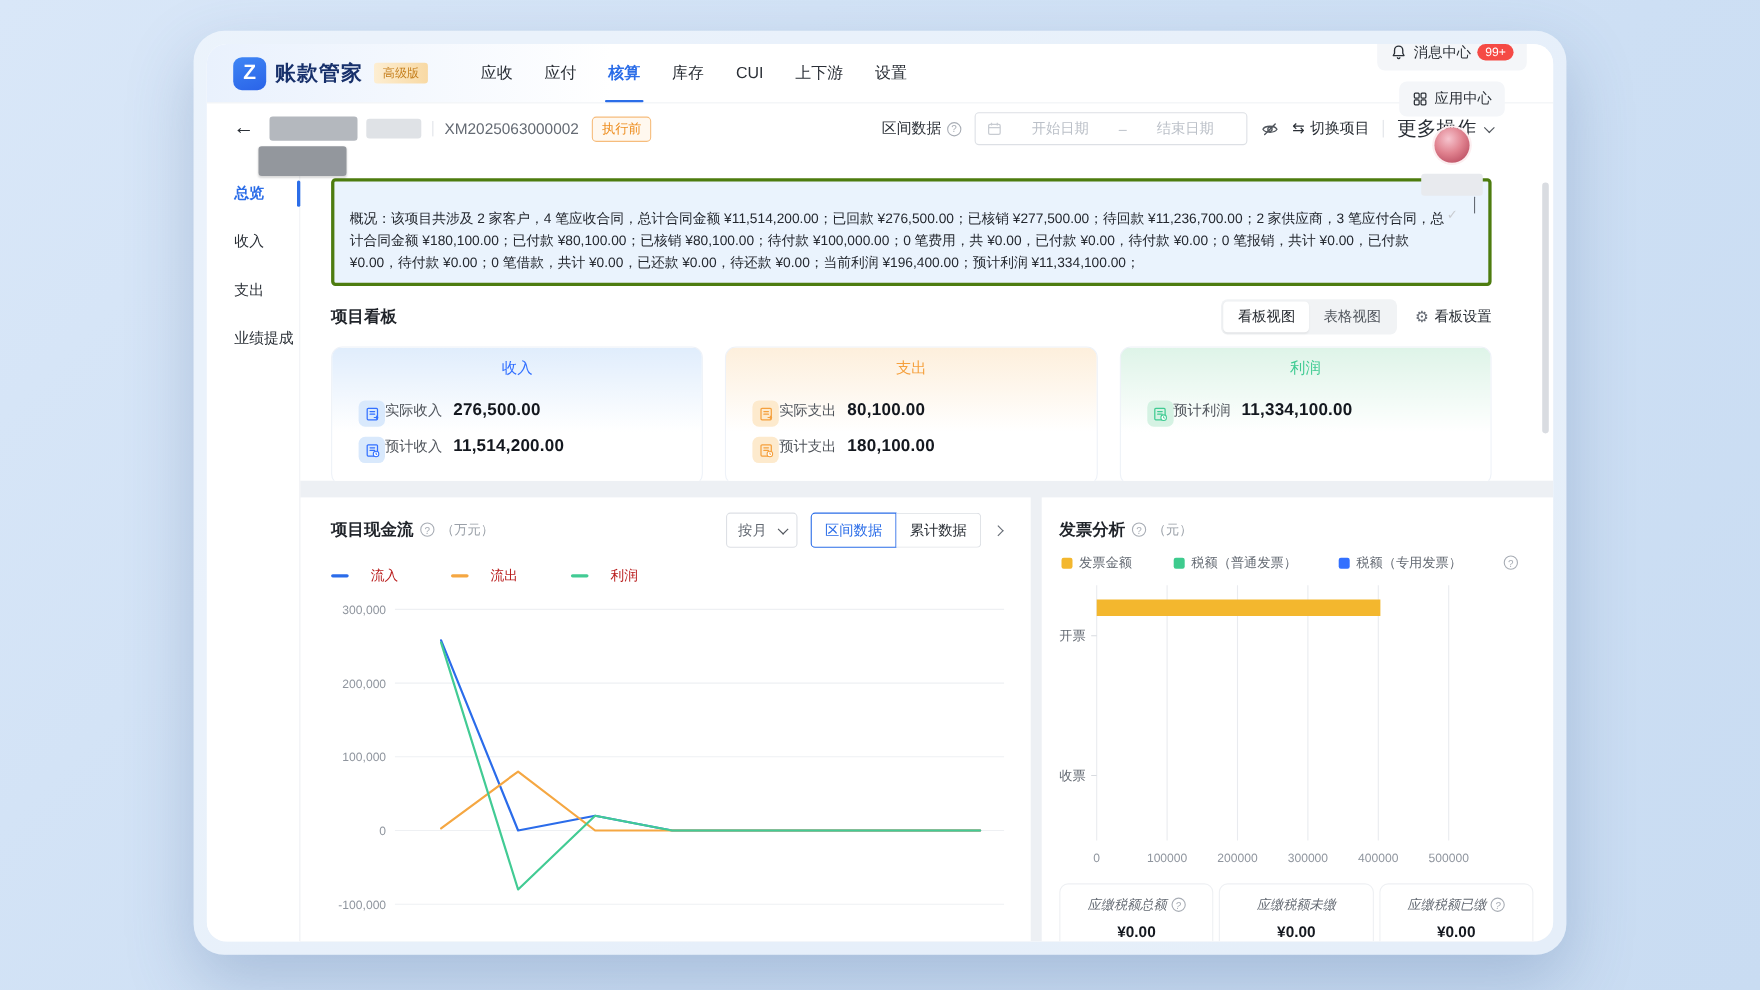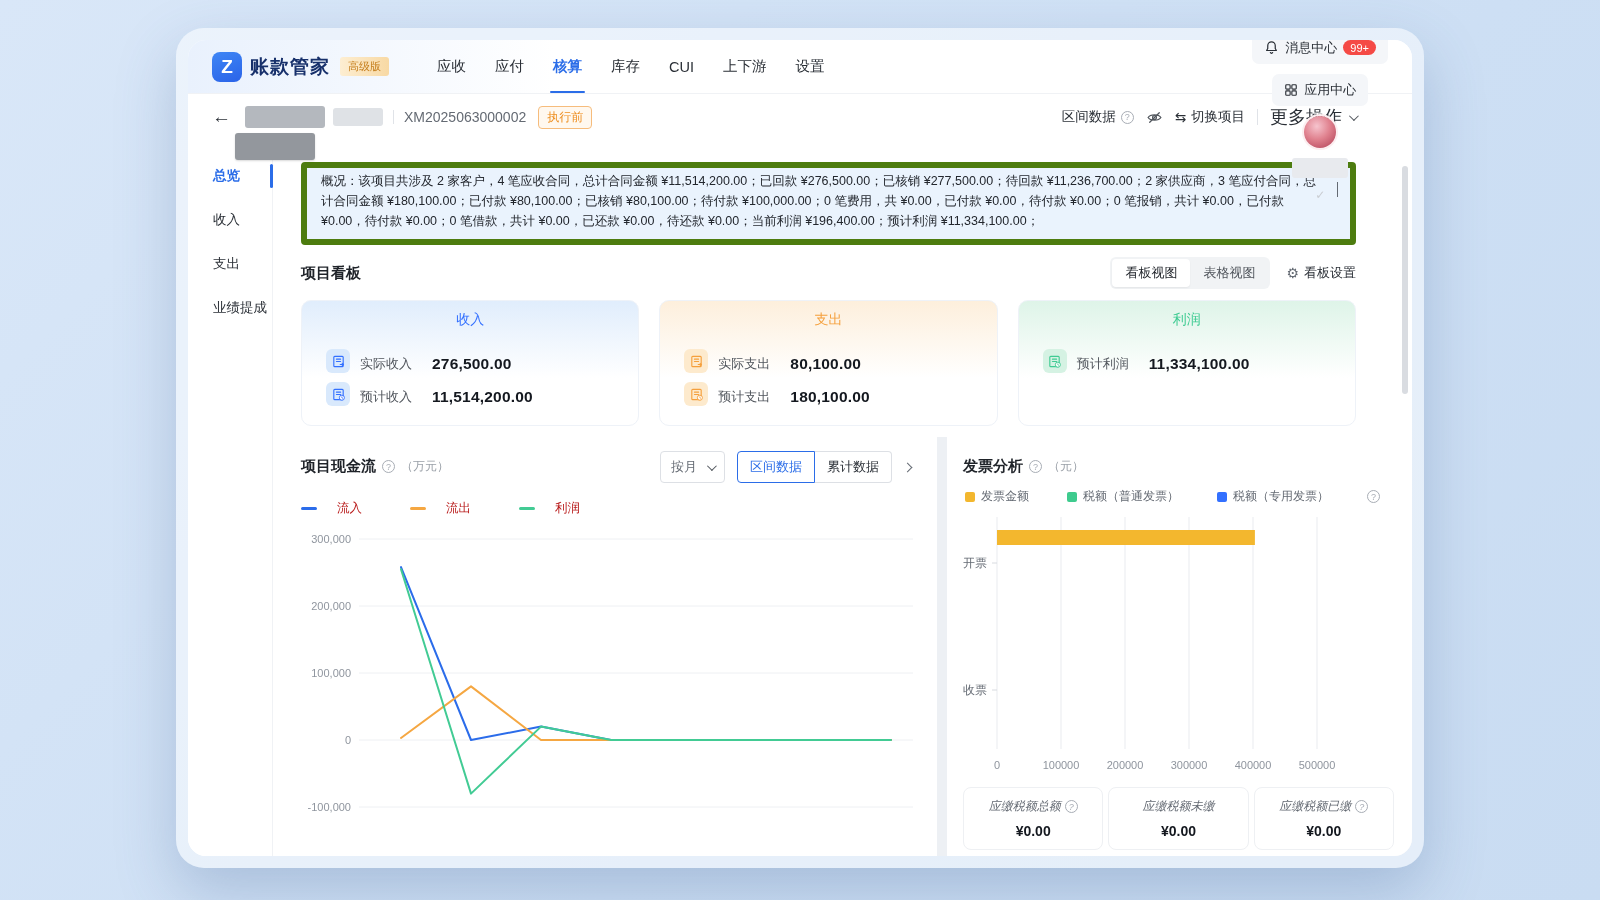--- a/index.html
+++ b/index.html
@@ -76,46 +76,46 @@
   .content { display:flex; height:716px; }
   .sidebar { width:85px; background:#fff; border-right:1px solid #f0f2f5; padding-top:14px; flex:none; }
   .side-item { position:relative; height:44px; display:flex; align-items:center; padding-left:25px; font-size:13.5px; color:#2a2f36; cursor:pointer; }
   .side-item.active { color:#2b6de8; font-weight:bold; }
   .side-item.active::after { content:""; position:absolute; right:-1px; top:10px; height:24px; width:3px; background:#2b6de8; border-radius:2px; }
   .main { flex:1; background:#edf0f4; display:flex; flex-direction:column; min-width:0; }
   .panel { background:#fff; }
   .panel-top { height:297px; padding:22px 56px 0 28px; overflow:hidden; }
   
   .overview-box {
-    position:relative; border:6px solid #4d7c0f; background:#eaf3fd; border-radius:4px;
-    padding:3px 30px 8px 14px; font-size:12.5px; line-height:1.6; color:#23272e;
+    position:relative; border:3px solid #4d7c0f; background:#eaf3fd; border-radius:4px;
+    padding:24px 30px 8px 14px; font-size:12.5px; line-height:1.6; color:#23272e;
   }
   .collapse-btn { position:absolute; right:12px; top:12px; cursor:pointer; }
   
   .board-head { margin-top:13px; display:flex; align-items:center; height:30px; }
   .board-title { font-size:15px; font-weight:bold; color:#1f2329; }
   .board-controls { margin-left:auto; display:flex; align-items:center; gap:16px; }
   .seg { display:flex; background:#f1f3f5; border-radius:6px; padding:2px; }
   .seg-item { font-size:13px; color:#51565d; padding:5px 13px; border-radius:4px; cursor:pointer; }
   .seg-item.active { background:#fff; color:#1f2329; font-weight:500; box-shadow:0 1px 2px rgba(0,0,0,.06); }
   .gear-link { display:flex; align-items:center; gap:5px; font-size:13px; color:#2a2f36; cursor:pointer; }
   .gear-glyph { color:#646a73; font-size:14px; }
   .cards { margin-top:12px; display:flex; gap:20px; }
   .card { flex:1; height:126px; border:1px solid #eef2f8; border-radius:10px; padding:10px 0 0 24px; }
   .card.income  { background:linear-gradient(180deg,#e0edfc 0%,#ffffff 62%); }
   .card.expense { background:linear-gradient(180deg,#fdefdc 0%,#ffffff 62%); }
   .card.profit  { background:linear-gradient(180deg,#def4e8 0%,#ffffff 62%); }
   .card-title { text-align:center; font-size:14px; font-weight:500; margin-right:24px; }
   .card-rows { margin-top:20px; display:flex; flex-direction:column; gap:9px; }
-  .card-row { display:flex; align-items:flex-end; gap:10px; }
+  .card-row { display:flex; align-items:flex-start; }
   .icon-tile { width:24px; height:24px; border-radius:6px; display:flex; align-items:center; justify-content:center; flex:none; }
   .row-label { font-size:13px; color:#50555c; width:62px; }
   .row-value { font-size:15.5px; font-weight:bold; color:#14181f; letter-spacing:.2px; }
   
-  .charts-row { flex:1; display:flex; gap:10px; overflow:hidden; min-height:0; }
+  .charts-row { margin-top:15px; flex:1; display:flex; gap:10px; overflow:hidden; min-height:0; }
   .chart-panel { overflow:hidden; position:relative; }
   .cashflow-panel { width:664px; flex:none; padding:20px 26px 0 28px; }
   .invoice-panel { flex:1; padding:20px 18px 0 16px; }
   .chart-title-row { display:flex; align-items:center; gap:6px; }
   .chart-title { font-size:15px; font-weight:bold; color:#1f2329; }
   .unit-label { font-size:12px; color:#9aa0a8; }
   .cf-controls { position:absolute; right:26px; top:14px; display:flex; align-items:center; gap:12px; }
   .select-box { display:flex; align-items:center; gap:10px; border:1px solid #dde0e5; border-radius:4px; padding:6px 10px; font-size:13px; color:#646a73; cursor:pointer; }
   .btn-group { display:flex; }
   .btn-group .bg-item { font-size:13px; padding:6px 12px; border:1px solid #dde0e5; background:#fff; color:#2a2f36; cursor:pointer; }
@@ -194,20 +194,29 @@
       <div class="proj-redact-1"></div>
       <div class="proj-redact-2"></div>
       <div class="proj-divider"></div>
       <span class="proj-code">XM2025063000002</span>
       <span class="status-badge">执行前</span>
       <div class="proj-right">
         <span class="range-label">
           <span>区间数据</span>
           <span class="help">?</span>
         </span>
+        <div class="date-range">
+          <svg width="14" height="14" viewBox="0 0 16 16">
+            <rect x="2" y="3.5" width="12" height="10.5" rx="1.5" fill="none" stroke="#c8ccd2" stroke-width="1.3"></rect>
+            <path d="M5 1.8v3 M11 1.8v3 M2 7h12" stroke="#c8ccd2" stroke-width="1.3"></path>
+          </svg>
+          <span class="date-ph">开始日期</span>
+          <span class="date-sep">–</span>
+          <span class="date-ph">结束日期</span>
+        </div>
         <span class="icon-btn">
           <svg width="17" height="17" viewBox="0 0 16 16">
             <path d="M2 8c2-3.4 10-3.4 12 0-2 3.4-10 3.4-12 0z" fill="none" stroke="#51565d" stroke-width="1.2"></path>
             <circle cx="8" cy="8" r="1.8" fill="none" stroke="#51565d" stroke-width="1.2"></circle>
             <path d="M3.5 12.5l9-9" stroke="#51565d" stroke-width="1.2" stroke-linecap="round"></path>
           </svg>
         </span>
         <div class="swap-link">
           <span>⇆</span>
           <span>切换项目</span>

